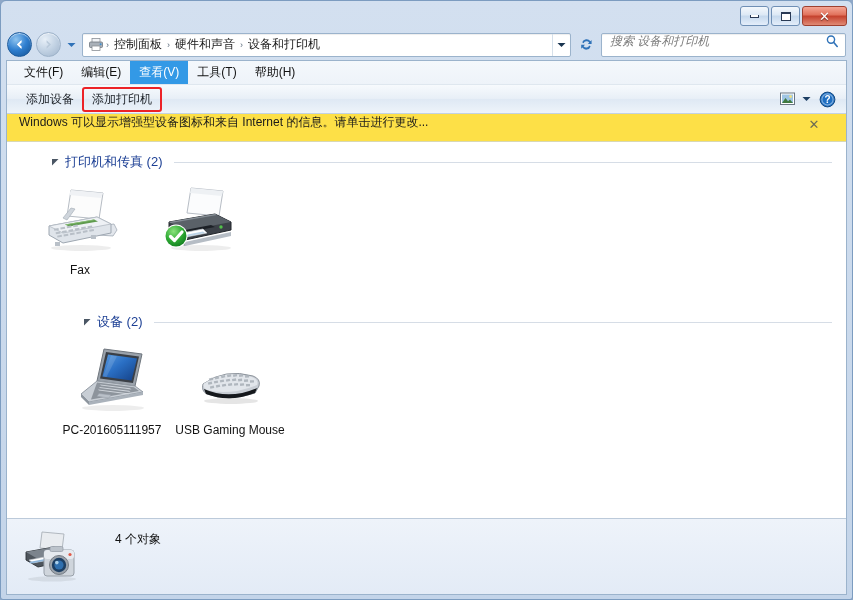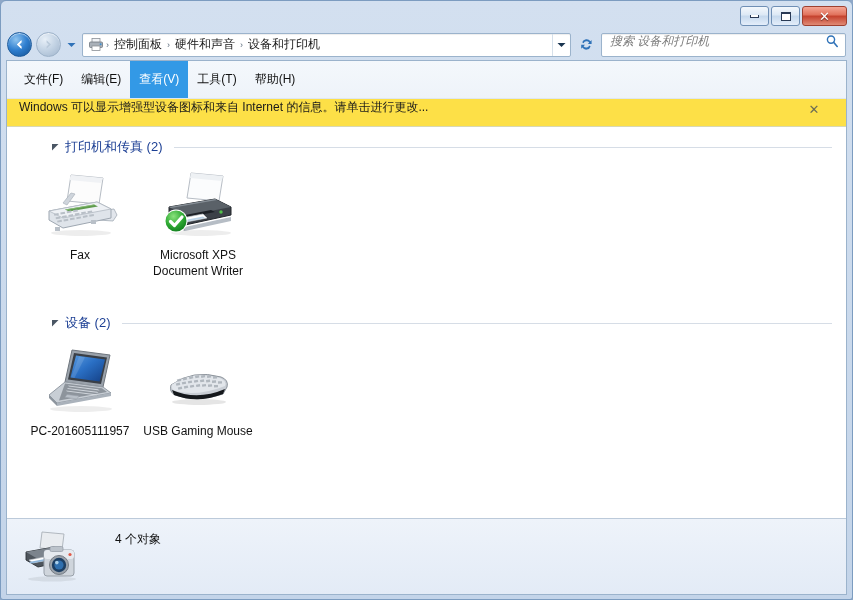--- a/index.html
+++ b/index.html
@@ -110,21 +110,21 @@
   .searchbox input::placeholder { color:#7d7d7d; font-style: italic; opacity:1; }
 
   
   .client {
     flex: 1 1 auto; background:#fff;
     border: 1px solid #9bb3cc;
     display: flex; flex-direction: column; overflow: hidden;
   }
 
   .menubar {
-    height: 38px; flex:0 0 auto;
+    height: 24px; flex:0 0 auto;
     background: linear-gradient(180deg,#f4f8fc 0%,#eef3f9 100%);
     border-bottom: 1px solid #dfe7ef;
     display:flex; align-items:stretch; padding-left: 8px;
   }
   .menuitem {
     display:flex; align-items:center; padding: 0 9px;
     font-size: 12px; color:#111; cursor: pointer;
   }
   .menuitem.active { background:#3399e6; color:#fff; }
 
@@ -278,20 +278,45 @@
   <div class="client">
 
     <div class="menubar">
       <div class="menuitem">文件(F)</div>
       <div class="menuitem">编辑(E)</div>
       <div class="menuitem active">查看(V)</div>
       <div class="menuitem">工具(T)</div>
       <div class="menuitem">帮助(H)</div>
     </div>
 
+    <div class="toolbar">
+      <div class="tbitem">添加设备</div>
+      <div class="tbitem highlighted">添加打印机</div>
+      <div class="tbspacer"></div>
+      <div class="tbicon">
+        <svg width="17" height="16" viewBox="0 0 17 16">
+          <rect x="1.5" y="2" width="14" height="11.5" fill="#ffffff" stroke="#6b7682" stroke-width="1"></rect>
+          <rect x="3" y="3.5" width="11" height="8.5" fill="#9fc5e4"></rect>
+          <path d="M3 12 L6.5 7 L9 10.2 L11 8.4 L14 12 Z" fill="#3f7a41"></path>
+          <circle cx="11.6" cy="5.6" r="1.3" fill="#f3e27a"></circle>
+        </svg>
+      </div>
+      <div class="tbcaret">
+        <svg width="9" height="6" viewBox="0 0 9 6">
+          <path d="M0.5 1 L4.5 5 L8.5 1 Z" fill="#1d3e63"></path>
+        </svg>
+      </div>
+      <div class="tbhelp">
+        <svg width="17" height="17" viewBox="0 0 17 17">
+          <circle cx="8.5" cy="8.5" r="7.4" fill="#1f6fc2" stroke="#15497f" stroke-width="1"></circle>
+          <circle cx="8.5" cy="8.5" r="5.6" fill="none" stroke="#ffffff" stroke-width="1.1" opacity=".45"></circle>
+          <text x="8.5" y="12.4" font-family="Liberation Sans, sans-serif" font-size="10" font-weight="bold" fill="#ffffff" text-anchor="middle">?</text>
+        </svg>
+      </div>
+    </div>
 
     <div class="notifybar">
       <div class="notifytext">Windows 可以显示增强型设备图标和来自 Internet 的信息。请单击进行更改...</div>
       <div class="notifyclose">✕</div>
     </div>
 
     <div class="content">
 
       <div class="group">
         <div class="grouphdr">
@@ -378,27 +403,26 @@
                 <defs>
                   <radialGradient id="gchk" cx="38%" cy="28%" r="80%">
                     <stop offset="0%" stop-color="#8ae27c"></stop>
                     <stop offset="55%" stop-color="#2faa34"></stop>
                     <stop offset="100%" stop-color="#0f7a1d"></stop>
                   </radialGradient>
                 </defs>
                 <path d="M11.5 50.5 L15.5 54.5 L23 46" fill="none" stroke="#ffffff" stroke-width="3.2" stroke-linecap="round" stroke-linejoin="round"></path>
               </svg>
             </div>
-            <div class="itemlabel">Microsoft XPS Document Writer</div>
           </div>
 
         </div>
       </div>
 
-      <div class="group" style="margin-top:18px;">
+      <div class="group" style="margin-top:18px;padding-left:32px;">
         <div class="grouphdr">
           <svg class="gtri" viewBox="0 0 9 9">
             <path d="M1 1 L7.5 1 L1 7.5 Z" fill="#4a5664"></path>
           </svg>
           <span class="gtitle">设备 (2)</span>
           <span class="gline"></span>
         </div>
         <div class="items">
 
           <div class="item">

